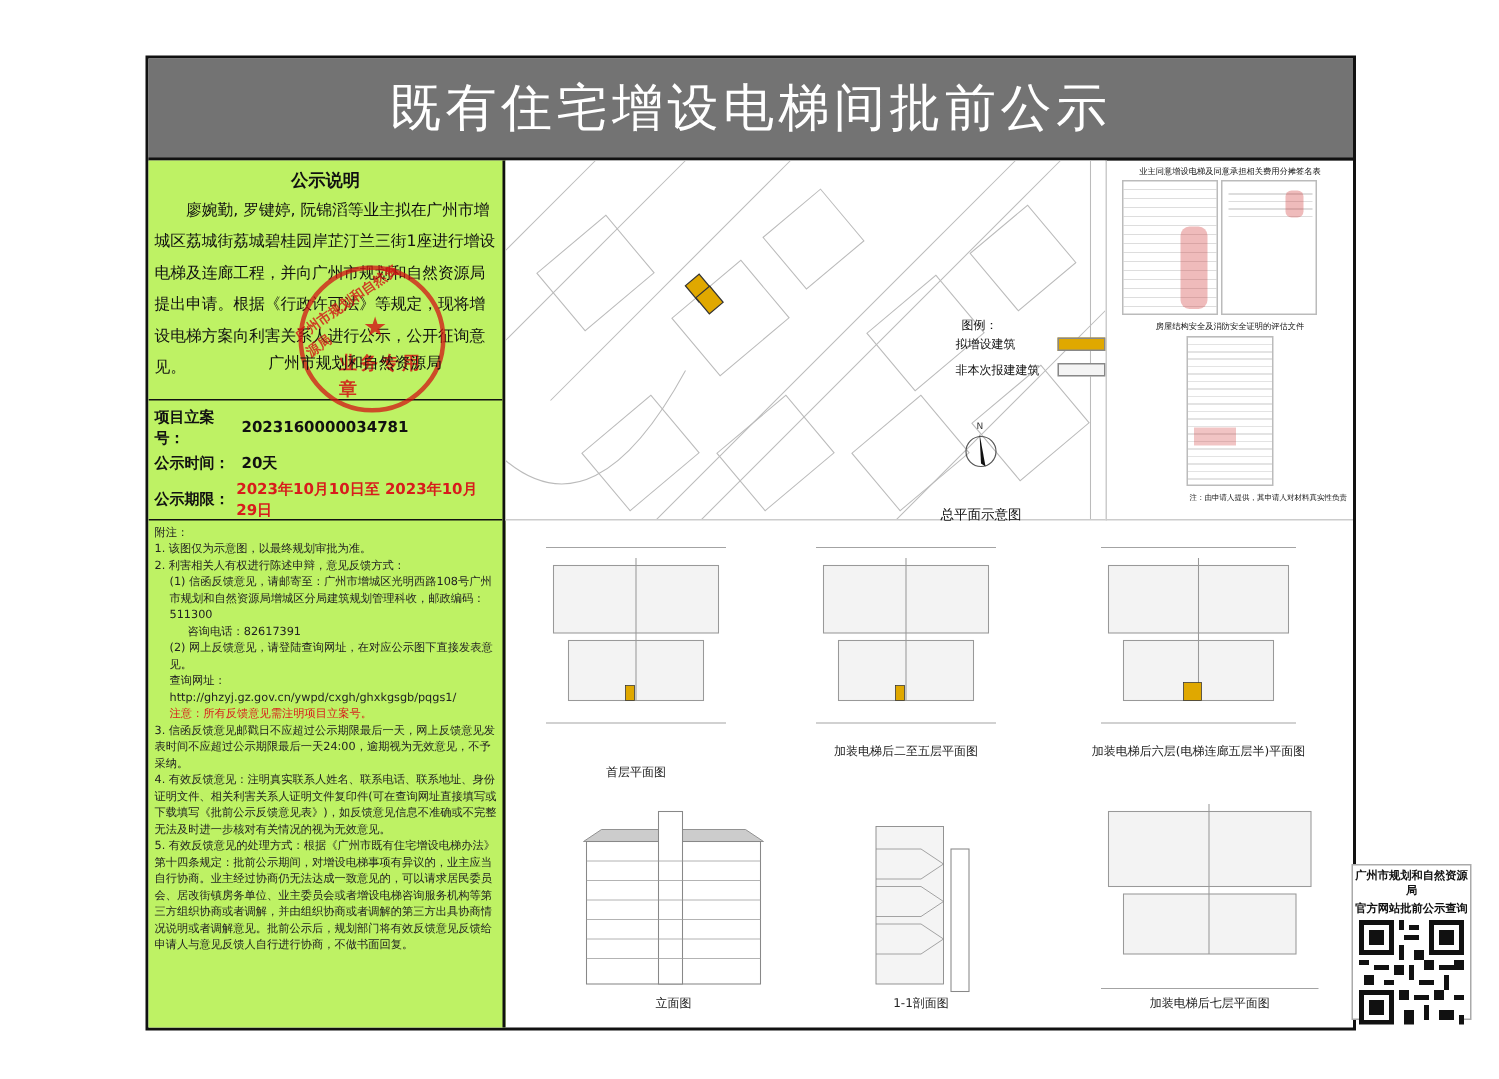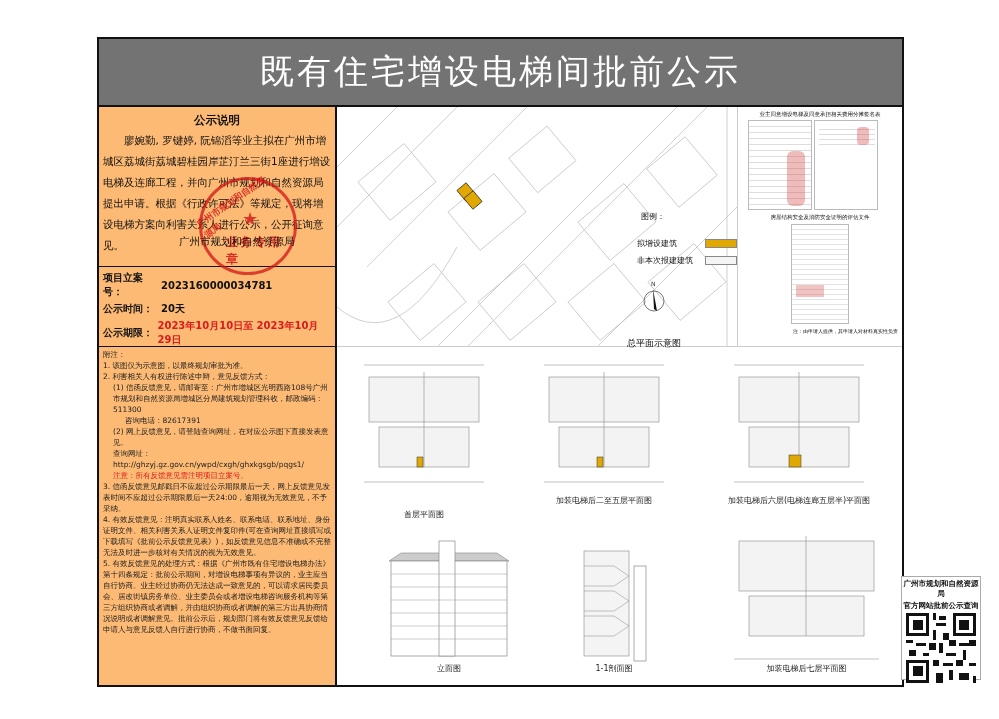--- a/index.html
+++ b/index.html
@@ -3,21 +3,21 @@
 <meta charset="utf-8">
 <style>
   * { box-sizing: border-box; margin: 0; padding: 0; }
   html, body { width: 999px; height: 719px; background: #ffffff; overflow: hidden; }
   body { font-family: "DejaVu Sans", "Liberation Sans", sans-serif; color: #111; position: relative; }
 
   .frame { position: absolute; left: 97px; top: 37px; width: 807px; height: 650px; border: 2px solid #111; background: #fff; }
   .title-bar { position: absolute; left: 0; top: 0; width: 803px; height: 68px; background: #737373; color: #fff;
     display: flex; align-items: center; justify-content: center; font-size: 34px; letter-spacing: 3px; border-bottom: 2px solid #111; }
 
-  .left { position: absolute; left: 0; top: 68px; width: 238px; height: 578px; background: #fdba74; border-right: 2px solid #111; overflow: hidden; }
+  .left { position: absolute; left: 0; top: 68px; width: 238px; height: 578px; background: #bef264; border-right: 2px solid #111; overflow: hidden; }
   .notice { padding: 2px 4px 0 4px; position: relative; height: 160px; border-bottom: 1px solid #111; }
   .notice h2 { text-align: center; font-size: 11.5px; font-weight: bold; margin-top: 4px; margin-bottom: 2px; }
   .notice p { font-size: 10.5px; line-height: 21px; text-indent: 2em; }
   .notice .sign { position: absolute; left: 80px; top: 128px; font-size: 10.5px; }
   .stamp { position: absolute; left: 100px; top: 70px; width: 98px; height: 98px; border: 3px solid rgba(210,20,20,0.75); border-radius: 50%; }
   .stamp .inner { position: absolute; left: 24px; top: 54px; font-size: 12px; color: rgba(210,20,20,0.85); font-weight: bold; letter-spacing: 2px; }
   .stamp .ring { position: absolute; left: 8px; top: 10px; font-size: 9px; color: rgba(210,20,20,0.8); font-weight: bold; transform: rotate(-35deg); transform-origin: 40px 40px; }
   .stamp .star { position: absolute; left: 40px; top: 28px; color: rgba(210,20,20,0.8); font-size: 18px; }
 
   .meta { height: 80px; border-bottom: 1px solid #111; padding: 6px 4px; font-size: 10px; }
@@ -116,21 +116,21 @@
         <line x1="390" y1="0" x2="390" y2="240"></line>
       </g>
       <g>
         <rect x="123" y="78" width="12" height="14" fill="#e0a800" stroke="#333" stroke-width="0.8" transform="rotate(-40 129 85)"></rect>
         <rect x="130" y="86" width="12" height="14" fill="#e0a800" stroke="#333" stroke-width="0.8" transform="rotate(-40 136 93)"></rect>
       </g>
     </svg>
   </div>
 
   <div style="position:absolute; left:538px; top:172px; width:110px; font-size:8px;">
-    <div style="margin-bottom:16px; margin-left:4px;">图例：</div>
+    <div style="margin-bottom:2px; margin-left:4px;">图例：</div>
     <div style="display:flex; align-items:center; margin-bottom:6px;">
       <span style="width:68px;">拟增设建筑</span>
       <span style="display:inline-block;width:32px;height:9px;background:#e0a800;border:1px solid #888;"></span>
     </div>
     <div style="display:flex; align-items:center;">
       <span style="width:68px;">非本次报建建筑</span>
       <span style="display:inline-block;width:32px;height:9px;background:#f4f4f4;border:1px solid #888;"></span>
     </div>
   </div>
   <div style="position:absolute; left:540px; top:240px; width:30px; height:38px;">

